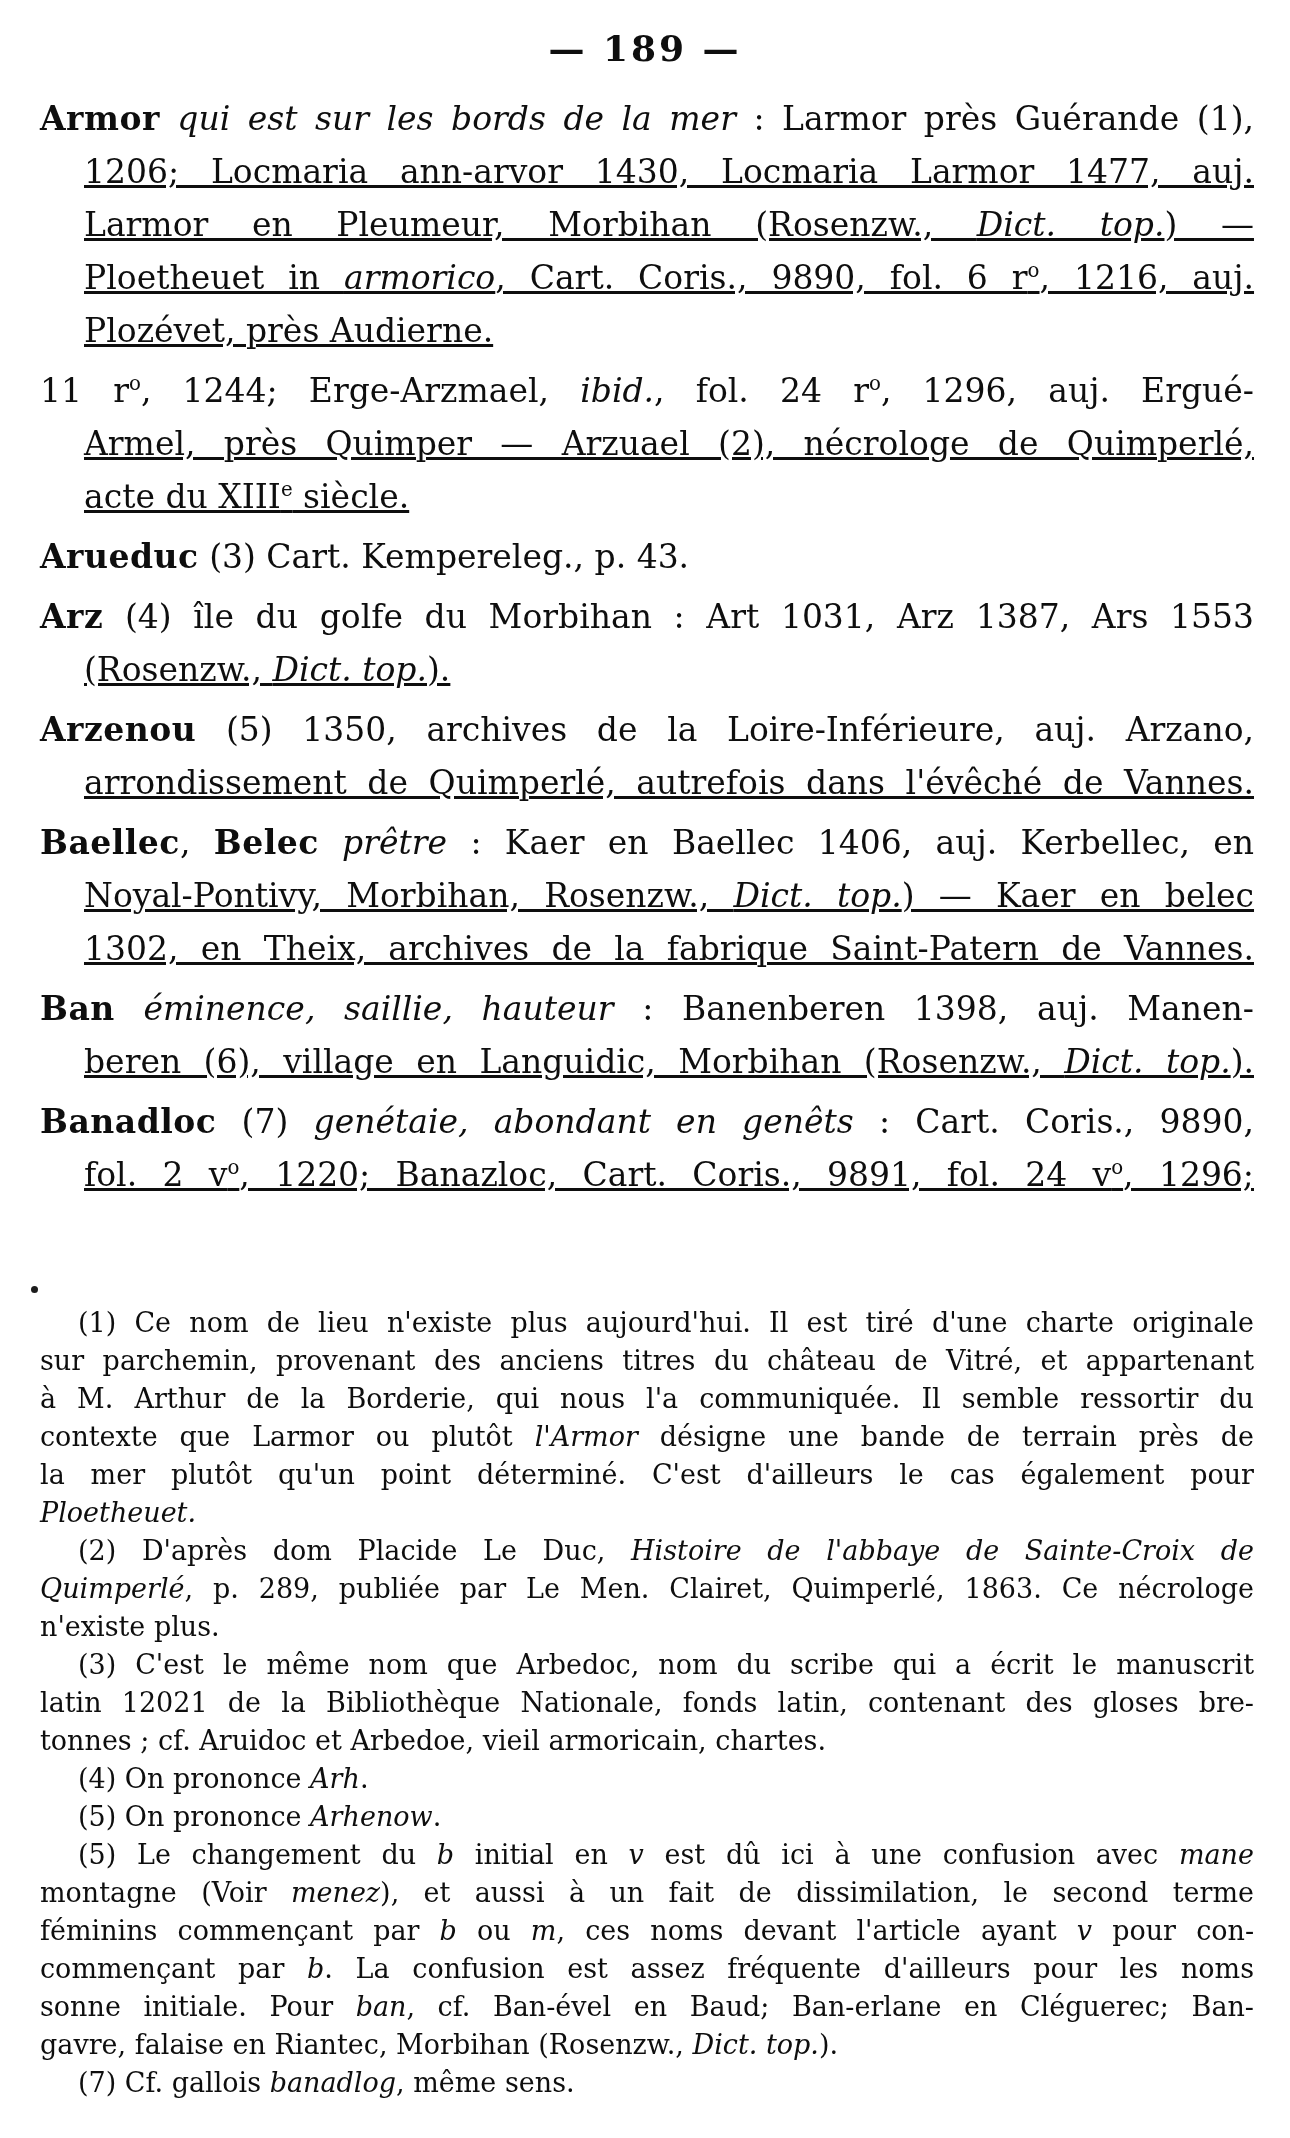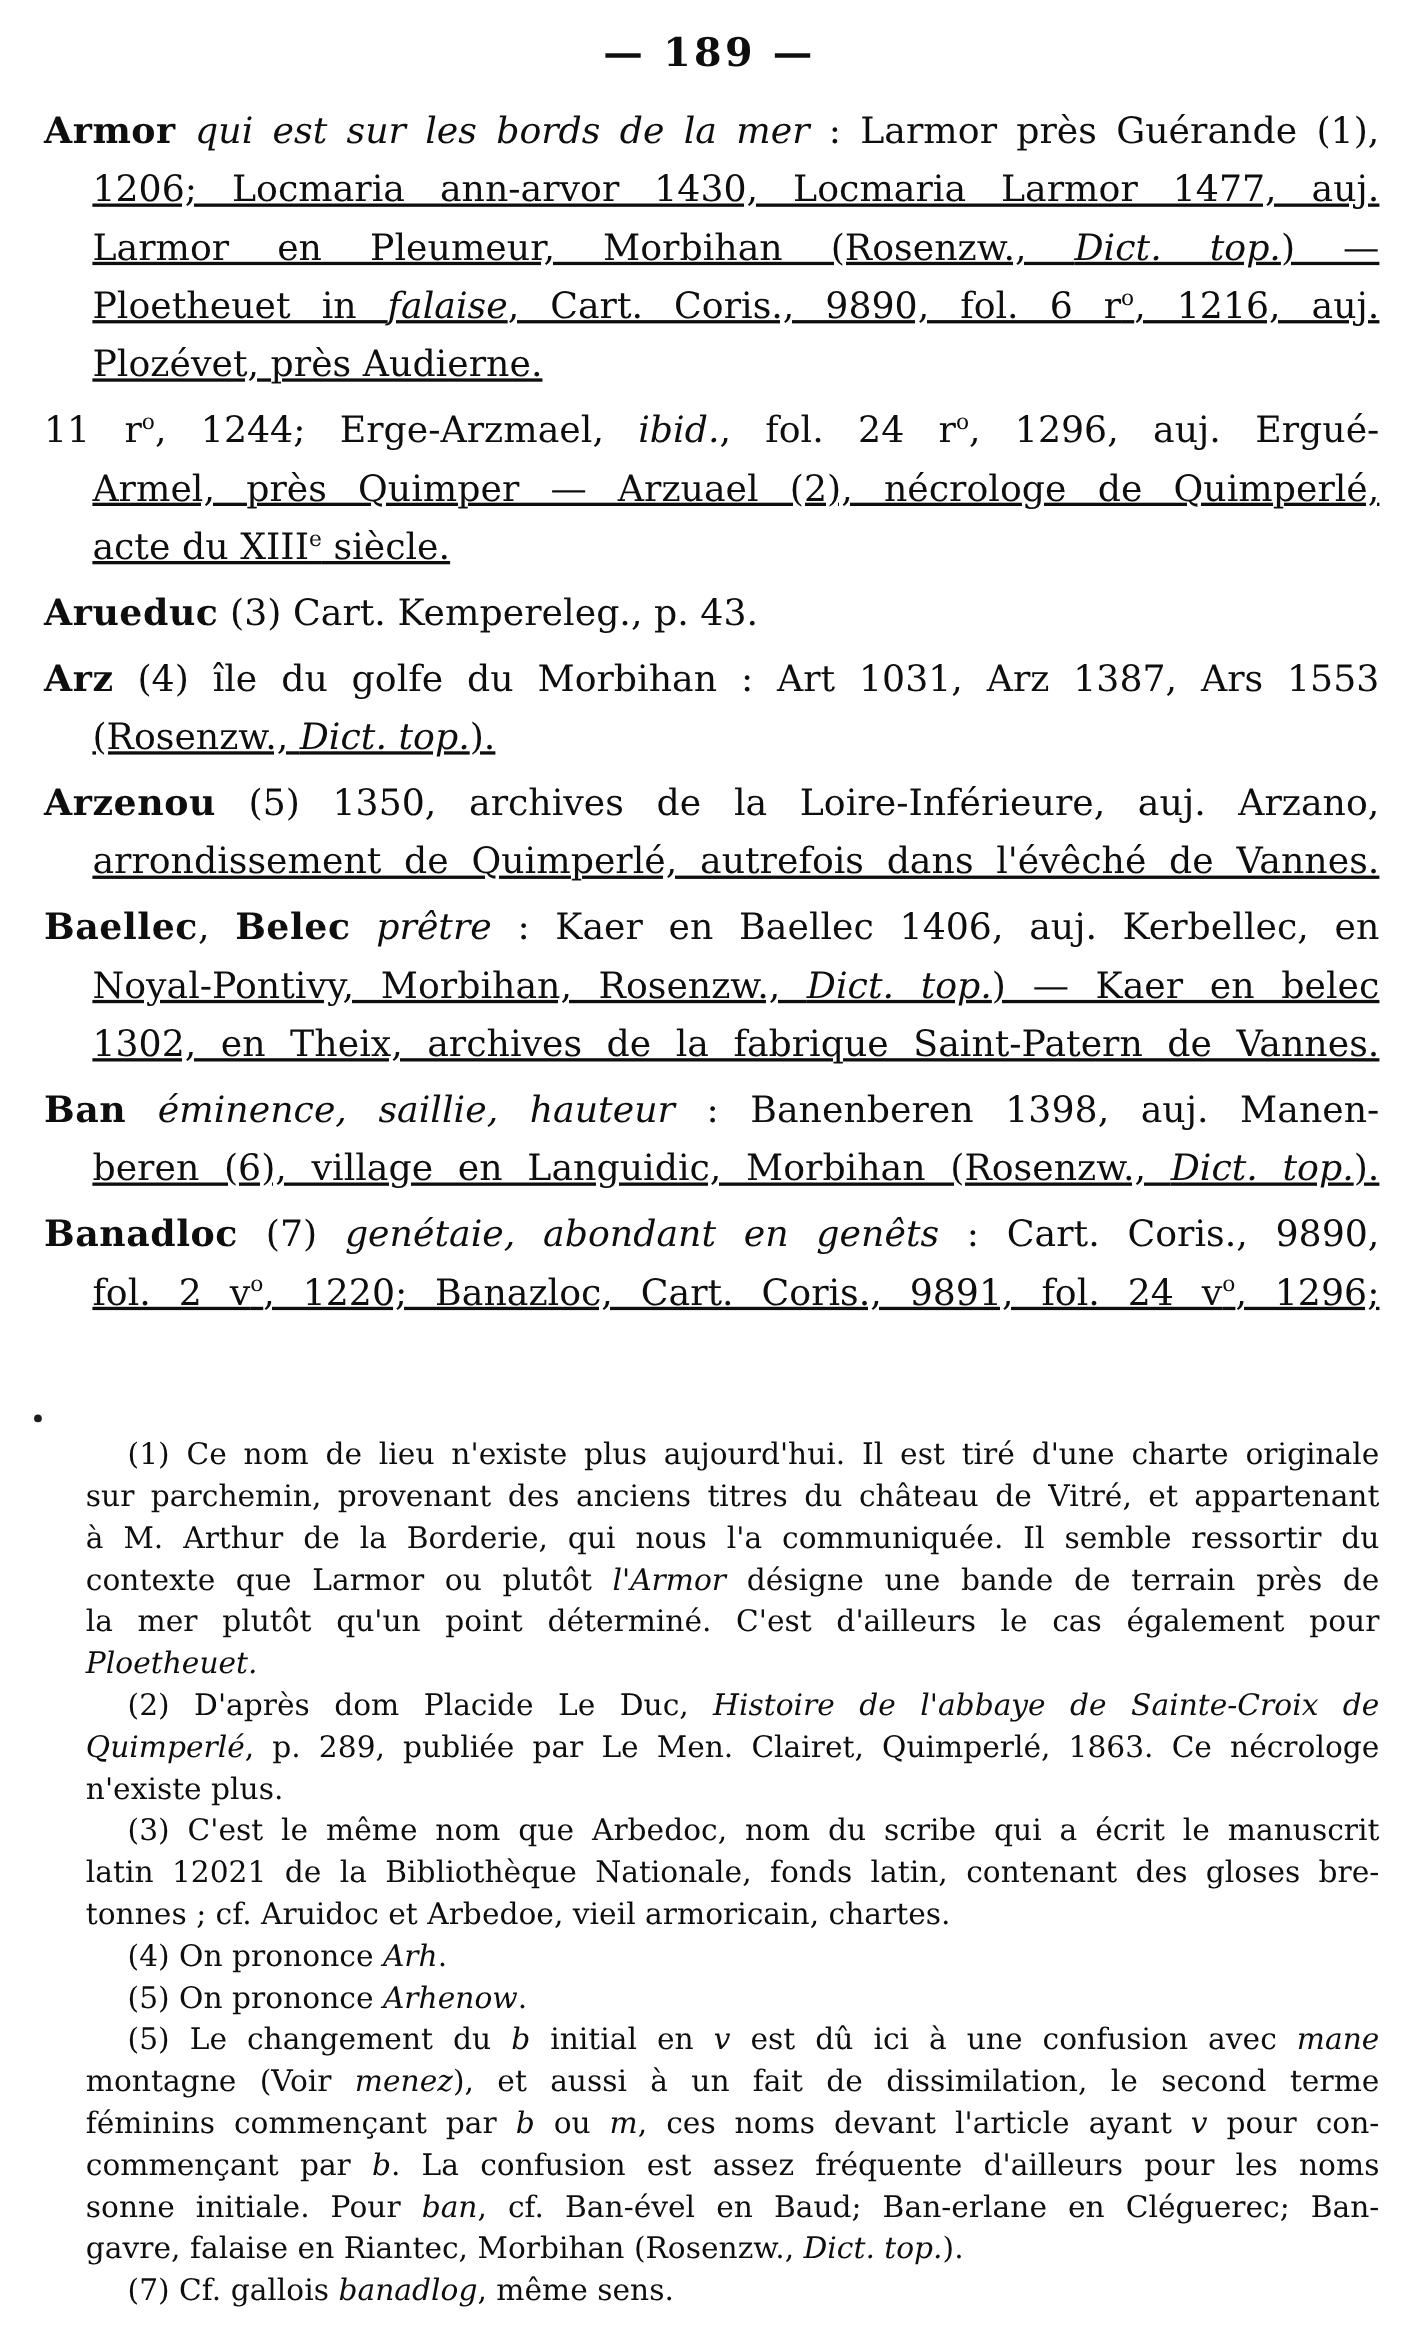--- a/index.html
+++ b/index.html
@@ -23,21 +23,21 @@
     letter-spacing: 3px;
     font-weight: bold;
   }
   .main-text {
     margin: 22px 36px 0 40px;
     font-size: 33px;
     line-height: 53px;
   }
   .entry { margin-bottom: 7px; }
   .line { min-height: 53px; }
-  .footnotes .line { min-height: 38px; margin-left: 38px; }
+  .footnotes .line { min-height: 38px; }
   .just {
     text-align: justify;
     text-align-last: justify;
   }
   
   .entry .line + .line { margin-left: 44px; text-decoration: underline; }
   
   .footnote .line:first-child { text-indent: 38px; }
   .footnotes {
     position: absolute;
@@ -68,21 +68,21 @@
 </head>
 <body>
 
 <div class="page-header">— 189 —</div>
 
 <div class="main-text" id="entries">
     <div class="entry">
       <div class="line just"><span class="b">Armor</span><span class="r"> </span><span class="i">qui est sur les bords de la mer</span><span class="r"> : Larmor près Guérande (1),</span></div>
       <div class="line just"><span class="r">1206; Locmaria ann-arvor 1430, Locmaria Larmor 1477, auj.</span></div>
       <div class="line just"><span class="r">Larmor en Pleumeur, Morbihan (Rosenzw., </span><span class="i">Dict. top.</span><span class="r">) —</span></div>
-      <div class="line just"><span class="r">Ploetheuet in </span><span class="i">falaise</span><span class="r">, Cart. Coris., 9890, fol. 6 r</span><span class="sup">o</span><span class="r">, 1216, auj.</span></div>
+      <div class="line just"><span class="r">Ploetheuet in </span><span class="i">armorico</span><span class="r">, Cart. Coris., 9890, fol. 6 r</span><span class="sup">o</span><span class="r">, 1216, auj.</span></div>
       <div class="line"><span class="r">Plozévet, près Audierne.</span></div>
     </div>
     <div class="entry">
       <div class="line just"><span class="r">11 r</span><span class="sup">o</span><span class="r">, 1244; Erge-Arzmael, </span><span class="i">ibid.</span><span class="r">, fol. 24 r</span><span class="sup">o</span><span class="r">, 1296, auj. Ergué-</span></div>
       <div class="line just"><span class="r">Armel, près Quimper — Arzuael (2), nécrologe de Quimperlé,</span></div>
       <div class="line"><span class="r">acte du XIII</span><span class="sup">e</span><span class="r"> siècle.</span></div>
     </div>
     <div class="entry">
       <div class="line"><span class="b">Arueduc</span><span class="r"> (3) Cart. Kempereleg., p. 43.</span></div>
     </div>

